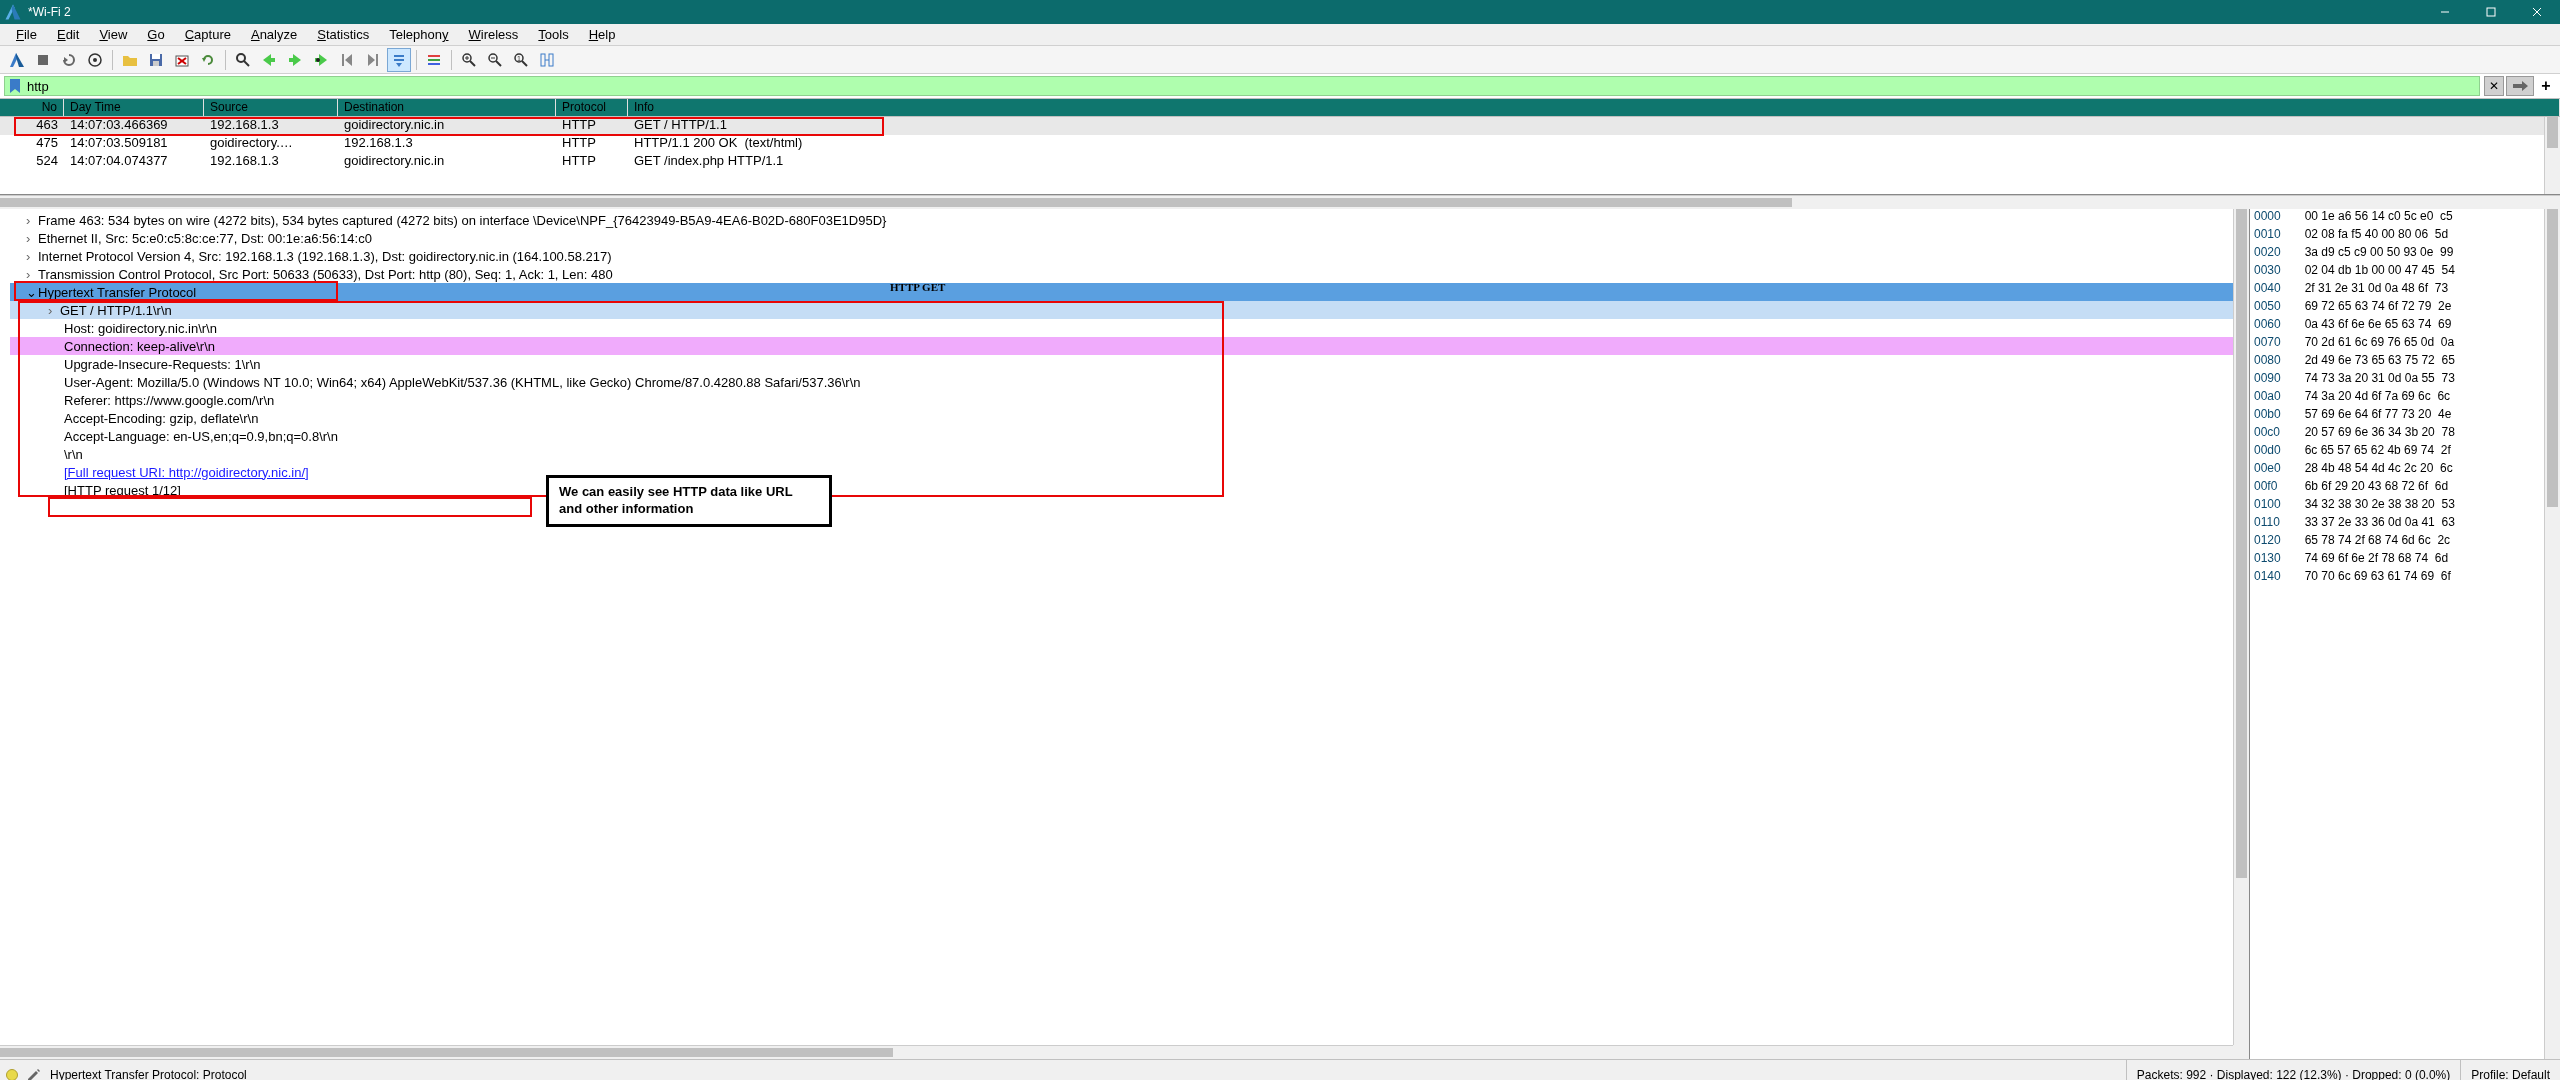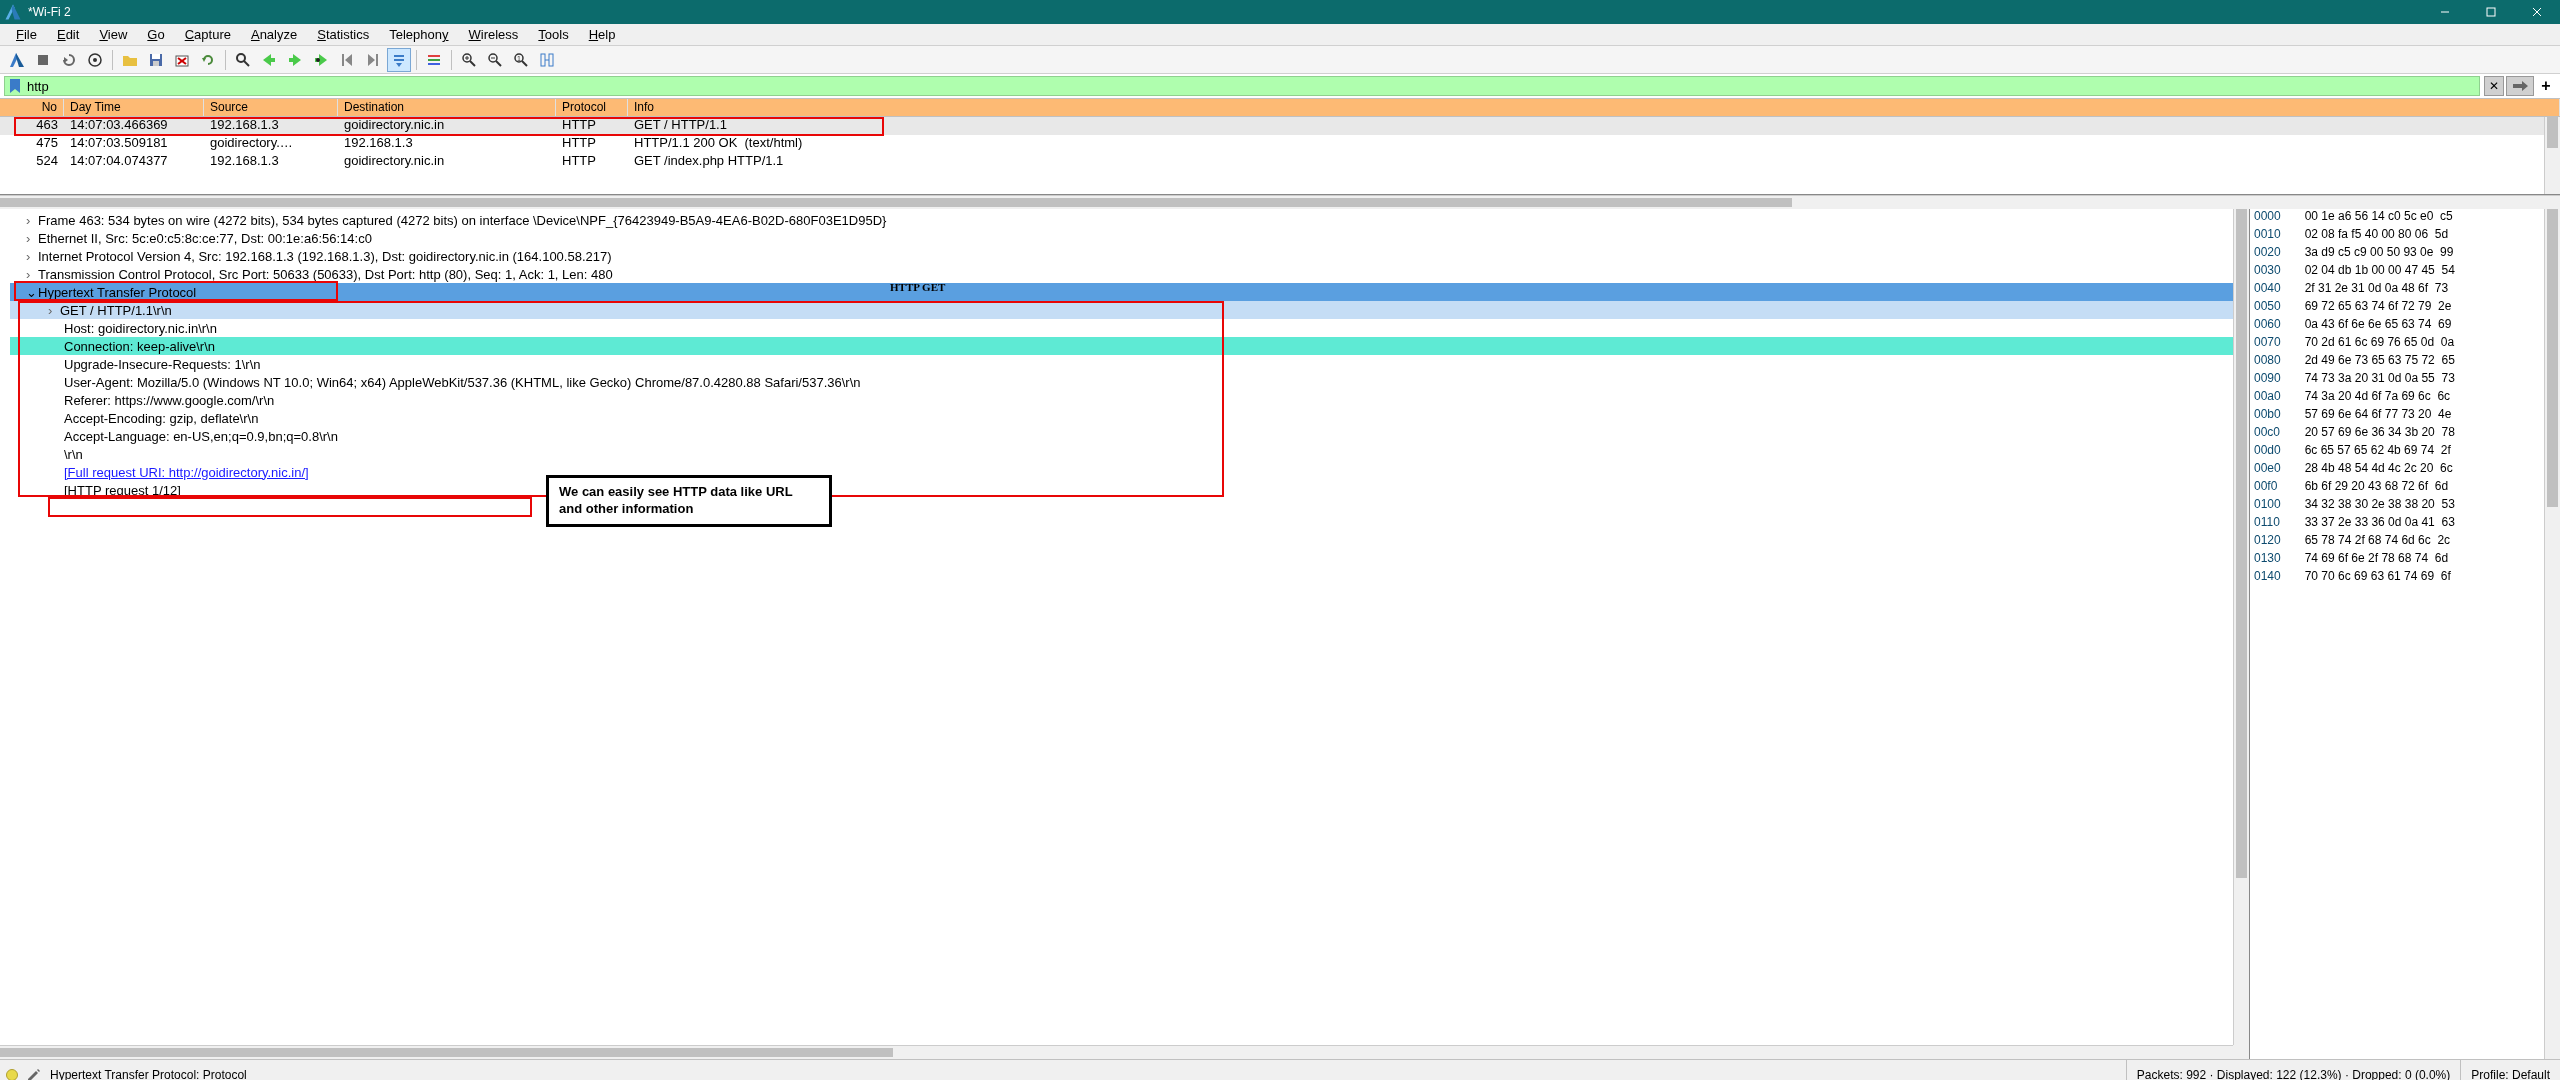--- a/index.html
+++ b/index.html
@@ -18,21 +18,21 @@
 .filterbar { display: flex; align-items: center; padding: 2px 4px; background: #fff; border-bottom: 1px solid #c0c0c0; gap: 4px; }
 .filter-input { flex: 1; background: #affeae; border: 1px solid #8fd08f; font-size: 13px; padding: 2px 22px; height: 20px; }
 .filter-wrap { position: relative; flex: 1; display: flex; }
 .filter-right { display: flex; align-items: center; gap: 2px; }
 .filter-clear { width: 20px; height: 20px; display:flex; align-items:center; justify-content:center; background:#d0d0d0; border:1px solid #999; font-size:12px; }
 .filter-arrow { width: 28px; height: 20px; display:flex; align-items:center; justify-content:center; background:#d0d0d0; border:1px solid #999; }
 .filter-plus { width: 20px; height: 20px; display:flex; align-items:center; justify-content:center; font-size:16px; font-weight:bold; }
 
 .content { display: flex; flex-direction: column; height: calc(100% - 24px - 22px - 28px - 24px - 22px); }
 .packet-list { height: 96px; overflow: hidden; border-bottom: 1px solid #888; position: relative; }
-.pl-header { display: flex; background: #fdba74; border-bottom: 1px solid #c0c0c0; font-size: 12px; height: 18px; }
+.pl-header { display: flex; background: #0f766e; border-bottom: 1px solid #c0c0c0; font-size: 12px; height: 18px; }
 .pl-header .col { padding: 1px 6px; border-right: 1px solid #e0e0e0; }
 .pl-rows { font-family: Consolas, monospace; font-size: 13px; }
 .pl-row { display: flex; height: 18px; white-space: pre; }
 .pl-row .cell { padding: 0 6px; overflow: hidden; }
 .pl-row.selected { background: #e8e8e8; }
 .c-no { width: 64px; text-align: right; }
 .c-time { width: 140px; }
 .c-src { width: 134px; }
 .c-dst { width: 218px; }
 .c-proto { width: 72px; }
@@ -293,21 +293,21 @@
 <div class="lower">
   <div class="details-pane">
     <div class="details-inner">
       <div class="tree-line lvl1"><span class="expander">›</span><span>Frame 463: 534 bytes on wire (4272 bits), 534 bytes captured (4272 bits) on interface \Device\NPF_{76423949-B5A9-4EA6-B02D-680F03E1D95D}</span></div>
       <div class="tree-line lvl1"><span class="expander">›</span><span>Ethernet II, Src: 5c:e0:c5:8c:ce:77, Dst: 00:1e:a6:56:14:c0</span></div>
       <div class="tree-line lvl1"><span class="expander">›</span><span>Internet Protocol Version 4, Src: 192.168.1.3 (192.168.1.3), Dst: goidirectory.nic.in (164.100.58.217)</span></div>
       <div class="tree-line lvl1"><span class="expander">›</span><span>Transmission Control Protocol, Src Port: 50633 (50633), Dst Port: http (80), Seq: 1, Ack: 1, Len: 480</span></div>
       <div class="tree-line lvl1 http-sel"><span class="expander" style="color:#000">⌄</span><span>Hypertext Transfer Protocol</span></div>
       <div class="tree-line lvl2 http-exp"><span class="expander" style="margin-left:-16px">›</span><span>GET / HTTP/1.1\r\n</span></div>
       <div class="tree-line lvl2"><span>Host: goidirectory.nic.in\r\n</span></div>
-      <div class="tree-line lvl2" style="background:#5eead4"><span>Connection: keep-alive\r\n</span></div>
+      <div class="tree-line lvl2" style="background:#f0abfc"><span>Connection: keep-alive\r\n</span></div>
       <div class="tree-line lvl2"><span>Upgrade-Insecure-Requests: 1\r\n</span></div>
       <div class="tree-line lvl2"><span>User-Agent: Mozilla/5.0 (Windows NT 10.0; Win64; x64) AppleWebKit/537.36 (KHTML, like Gecko) Chrome/87.0.4280.88 Safari/537.36\r\n</span></div>
       <div class="tree-line lvl2"><span>Referer: https://www.google.com/\r\n</span></div>
       <div class="tree-line lvl2"><span>Accept-Encoding: gzip, deflate\r\n</span></div>
       <div class="tree-line lvl2"><span>Accept-Language: en-US,en;q=0.9,bn;q=0.8\r\n</span></div>
       <div class="tree-line lvl2"><span>\r\n</span></div>
       <div class="tree-line lvl2"><span class="link">[Full request URI: http://goidirectory.nic.in/]</span></div>
       <div class="tree-line lvl2"><span>[HTTP request 1/12]</span></div>
     </div>
 

